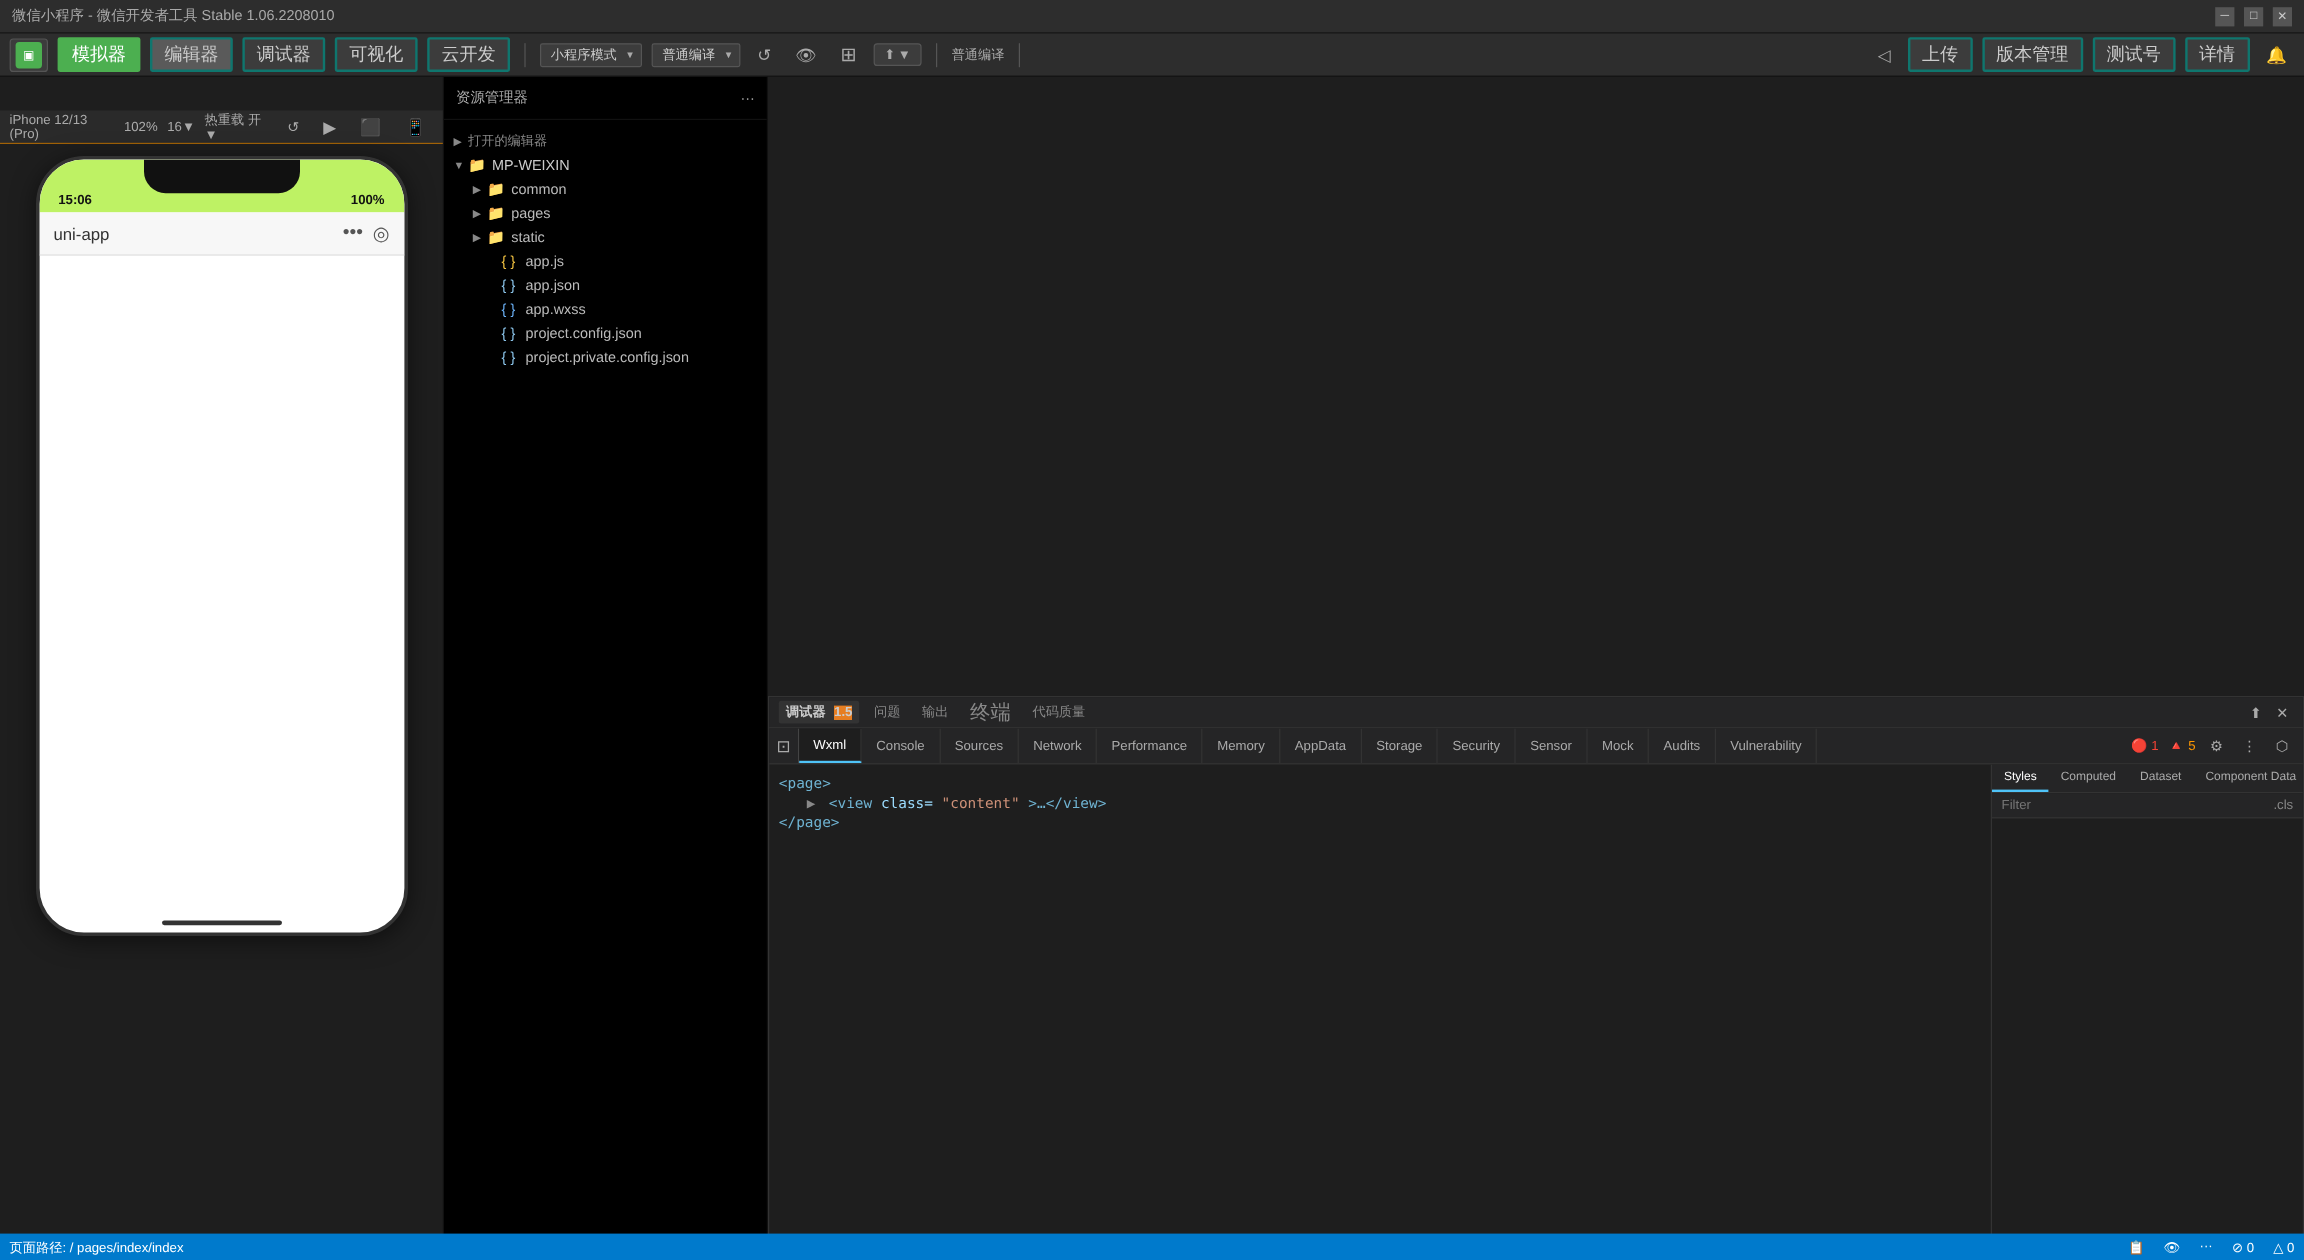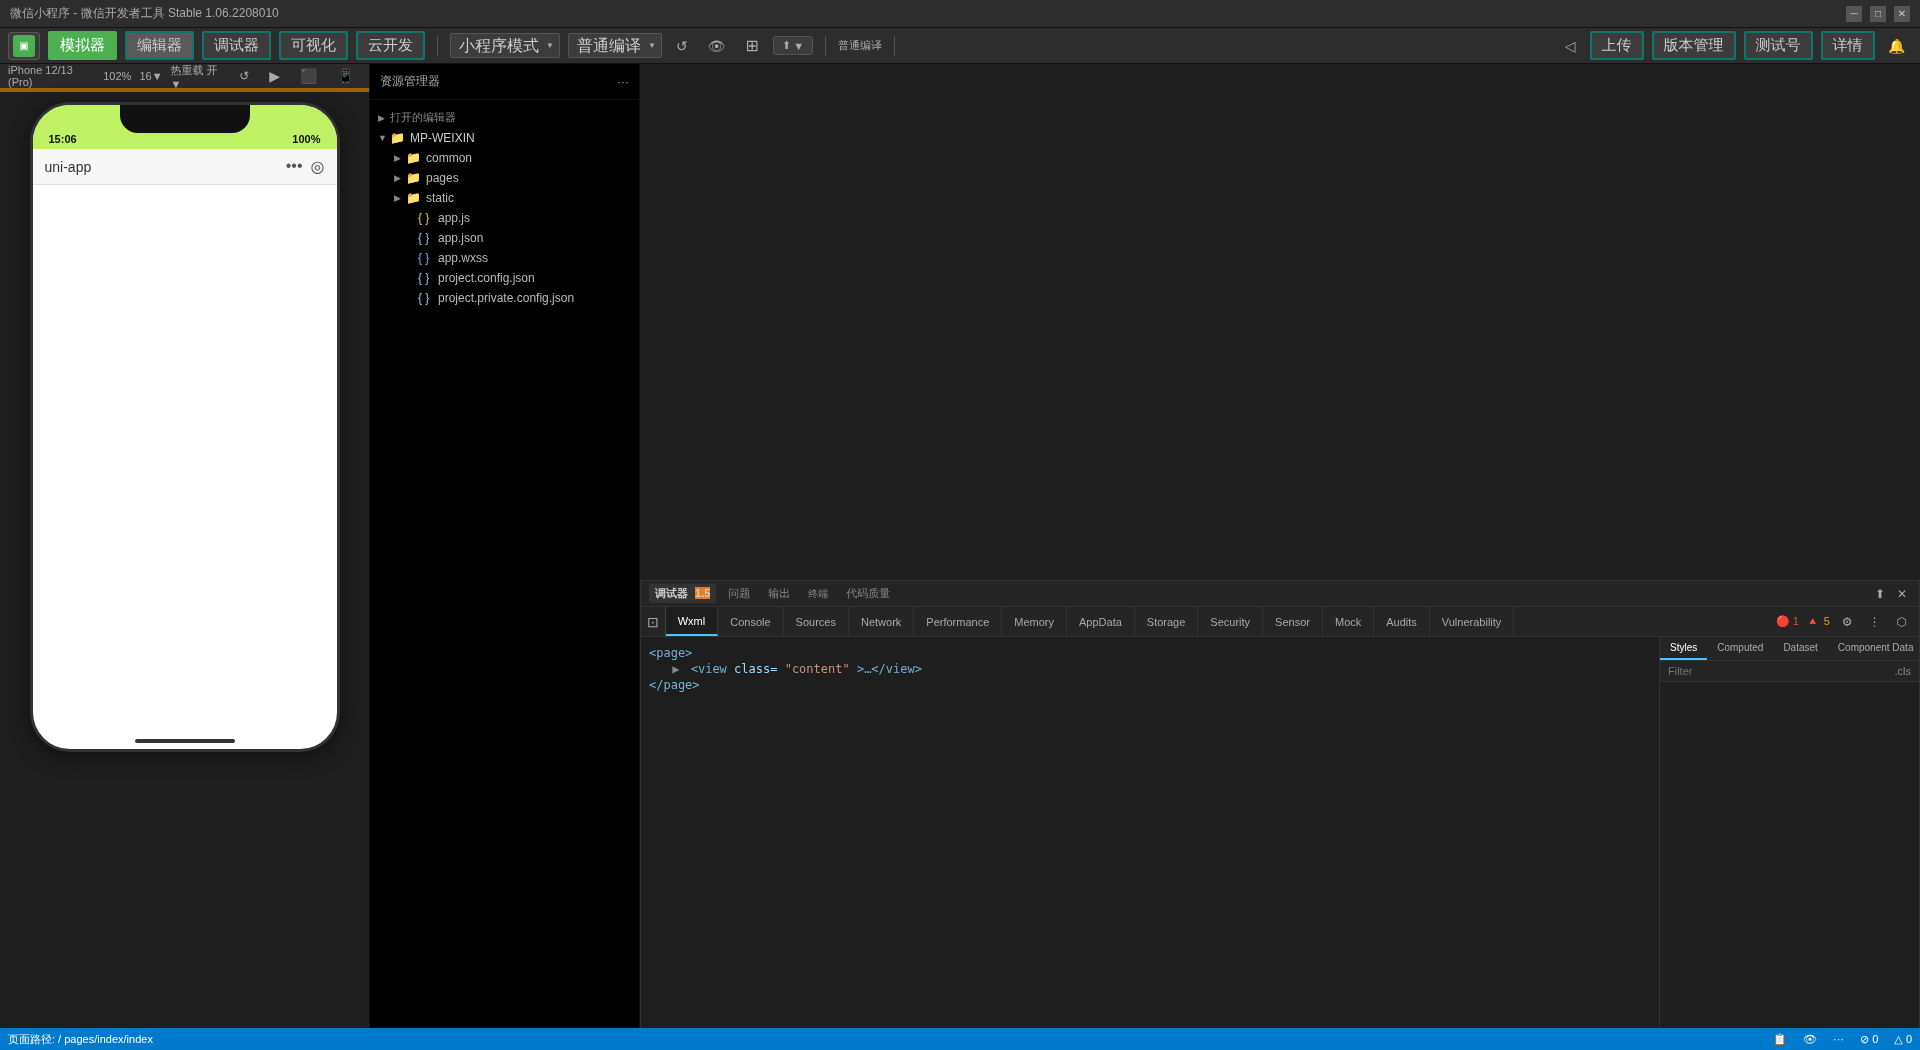--- a/index.html
+++ b/index.html
@@ -51,21 +51,21 @@
       cursor: pointer;
       border-radius: 2px;
       white-space: nowrap;
     }
     .toolbar-btn.green { background: #4caf50; color: white; border-color: #4caf50; }
     .toolbar-select {
       background: #3c3c3c;
       border: 1px solid #555;
       color: #ccc;
       padding: 3px 20px 3px 8px;
-      font-size: 16px;
+      font-size: 11px;
       appearance: none;
       border-radius: 2px;
     }
     .toolbar-divider { width: 1px; height: 20px; background: #555; margin: 0 4px; }
     .toolbar-icon-btn {
       background: none;
       border: none;
       color: #aaa;
       font-size: 14px;
       cursor: pointer;
@@ -84,21 +84,22 @@
     }
     .sim-toolbar {
       height: 28px;
       background: #2a2a2a;
       display: flex;
       align-items: center;
       padding: 0 8px;
       gap: 8px;
       font-size: 11px;
       color: #aaa;
-      border-bottom: 4px solid #a16207;
+      border-bottom: 1px solid #a16207;
+      margin-top: 28px;
     }
     .sim-content {
       flex: 1;
       display: flex;
       align-items: flex-start;
       justify-content: center;
       padding-top: 10px;
     }
     .phone-frame {
       width: 310px;
@@ -514,21 +515,21 @@
 <div class="devtools-panel">
 
   <div class="devtools-titlebar">
     <div class="devtools-titlebar-left">
       <span style="font-size:11px;color:#ccc;cursor:pointer;padding:2px 6px;border-radius:2px;background:#333;font-weight:bold;">
         <span>调试器</span>
         <span class="badge" style="background:#e67e22;margin-left:4px;">1.5</span>
       </span>
       <span style="font-size:11px;color:#888;cursor:pointer;padding:2px 6px;">问题</span>
       <span style="font-size:11px;color:#888;cursor:pointer;padding:2px 6px;">输出</span>
-      <span style="font-size:10px;color:#888;cursor:pointer;padding:2px 6px;">终端</span>
+      <span style="font-size:17px;color:#888;cursor:pointer;padding:2px 6px;">终端</span>
       <span style="font-size:11px;color:#888;cursor:pointer;padding:2px 6px;">代码质量</span>
     </div>
     <div style="margin-left:auto;display:flex;gap:4px;">
       <button class="dt-icon-btn">⬆</button>
       <button class="dt-icon-btn">✕</button>
     </div>
   </div>
 
   <div class="devtools-tabs-bar">
     <div style="display:flex;align-items:center;padding:0 6px;border-right:1px solid #444;">

